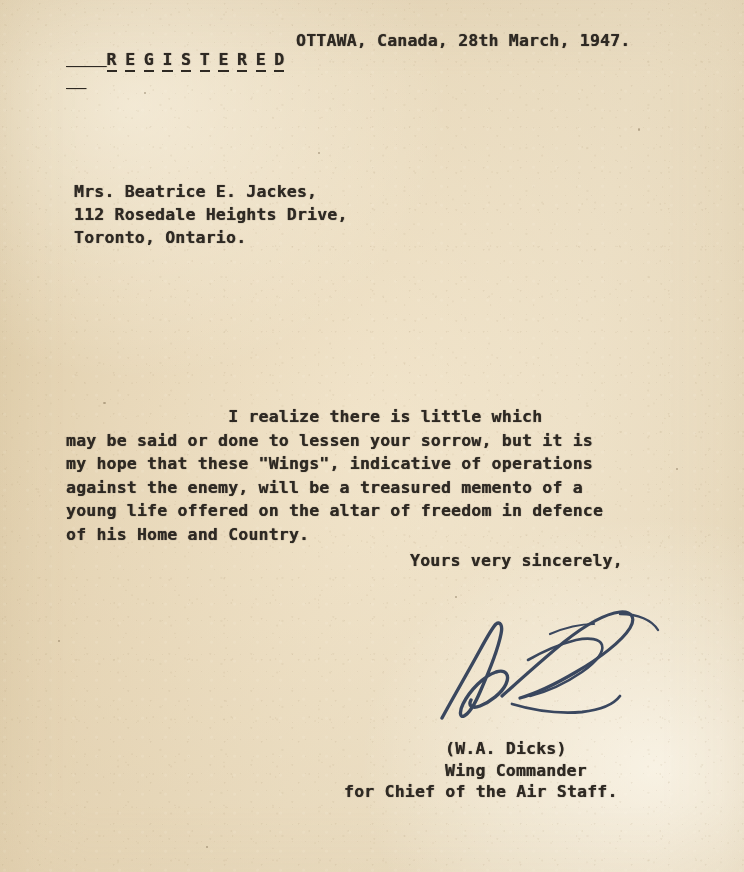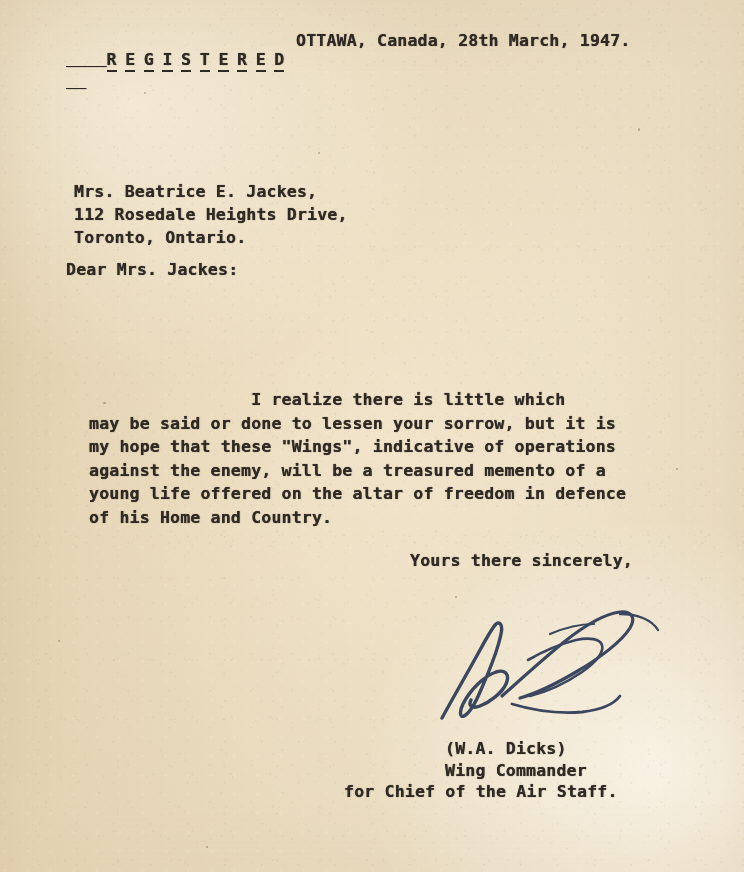--- a/index.html
+++ b/index.html
@@ -125,24 +125,23 @@
 
   #para-one {
     left: 66px;
     top: 303px;
     font-size: 16.5px;
     line-height: 23.5px;
   }
 
   #para-two {
     left: 66px;
-    top: 388px;
+    top: 405px;
     font-size: 16.5px;
     line-height: 23.5px;
-    margin-left: 23px;
   }
 
   #closing {
     left: 410px;
     top: 551px;
     font-size: 16.5px;
   }
 
   #signature-block {
     left: 445px;
@@ -200,31 +199,30 @@
   <div class="typed" id="header-registered">
     <span class="reg-letter">R</span><span class="reg-letter">E</span><span class="reg-letter">G</span><span class="reg-letter">I</span><span class="reg-letter">S</span><span class="reg-letter">T</span><span class="reg-letter">E</span><span class="reg-letter">R</span><span class="reg-letter">E</span><span class="reg-letter">D</span>
   </div>
 
   <div class="typed" id="header-dateline">OTTAWA, Canada, 28th March, 1947.</div>
 
   <div class="typed" id="address-block"><span>Mrs. Beatrice E. Jackes,</span>
 <span>112 Rosedale Heights Drive,</span>
 <span>Toronto, Ontario.</span></div>
 
-  <div class="typed" id="salutation">Dear Mrs. Jackes:</div>
 
 
   <div class="typed" id="para-two">                I realize there is little which
 may be said or done to lessen your sorrow, but it is
 my hope that these "Wings", indicative of operations
 against the enemy, will be a treasured memento of a
 young life offered on the altar of freedom in defence
 of his Home and Country.</div>
 
-  <div class="typed" id="closing">Yours there sincerely,</div>
+  <div class="typed" id="closing">Yours very sincerely,</div>
 
   <div id="signature-ink">
     <svg viewBox="0 0 250 140" xmlns="http://www.w3.org/2000/svg">
       <g fill="none" stroke="#2b3a55" stroke-linecap="round" stroke-linejoin="round">
         <path d="M18,118 C30,96 44,72 56,50 C62,39 68,28 72,24 C76,21 79,25 77,34 C74,49 64,74 56,92 C50,106 44,114 40,116 C36,118 35,112 39,104 C46,90 60,76 72,72 C82,69 86,75 82,84 C78,93 66,102 56,106 C48,109 44,106 47,100" stroke-width="3.4"></path>
         <path d="M78,96 C96,80 118,60 140,42 C160,26 180,14 196,12 C208,11 212,18 206,28 C198,41 176,58 152,72 C130,85 110,94 96,98" stroke-width="3.2"></path>
         <path d="M104,60 C118,52 136,44 152,40 C166,37 176,39 178,45 C180,52 172,62 158,72 C142,83 122,92 106,96" stroke-width="2.6"></path>
         <path d="M88,104 C108,110 134,114 158,112 C176,110 190,104 196,96" stroke-width="2.8"></path>
         <path d="M126,34 C140,28 156,24 170,24" stroke-width="2.2"></path>
         <path d="M196,14 C214,14 228,20 234,30" stroke-width="2.4"></path>

